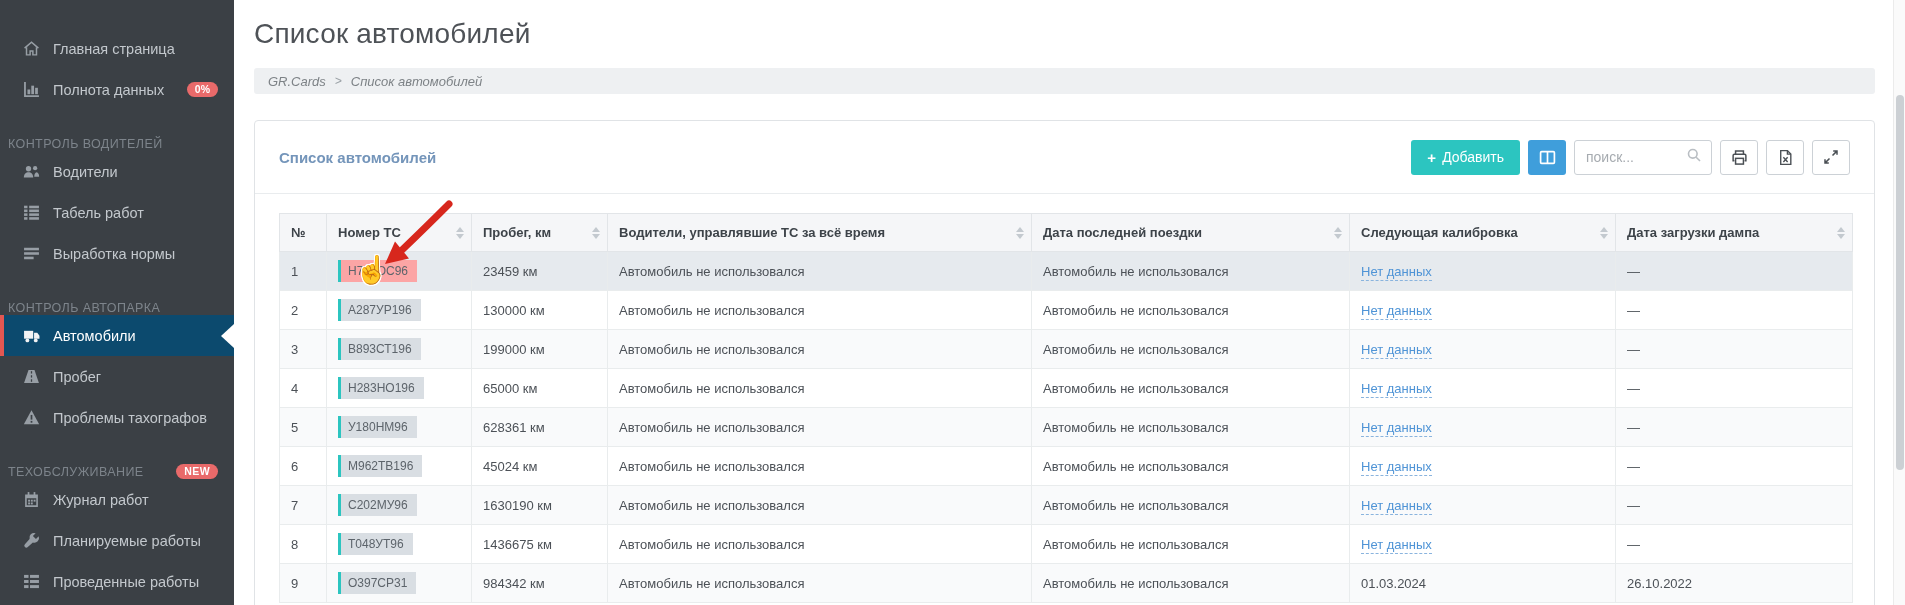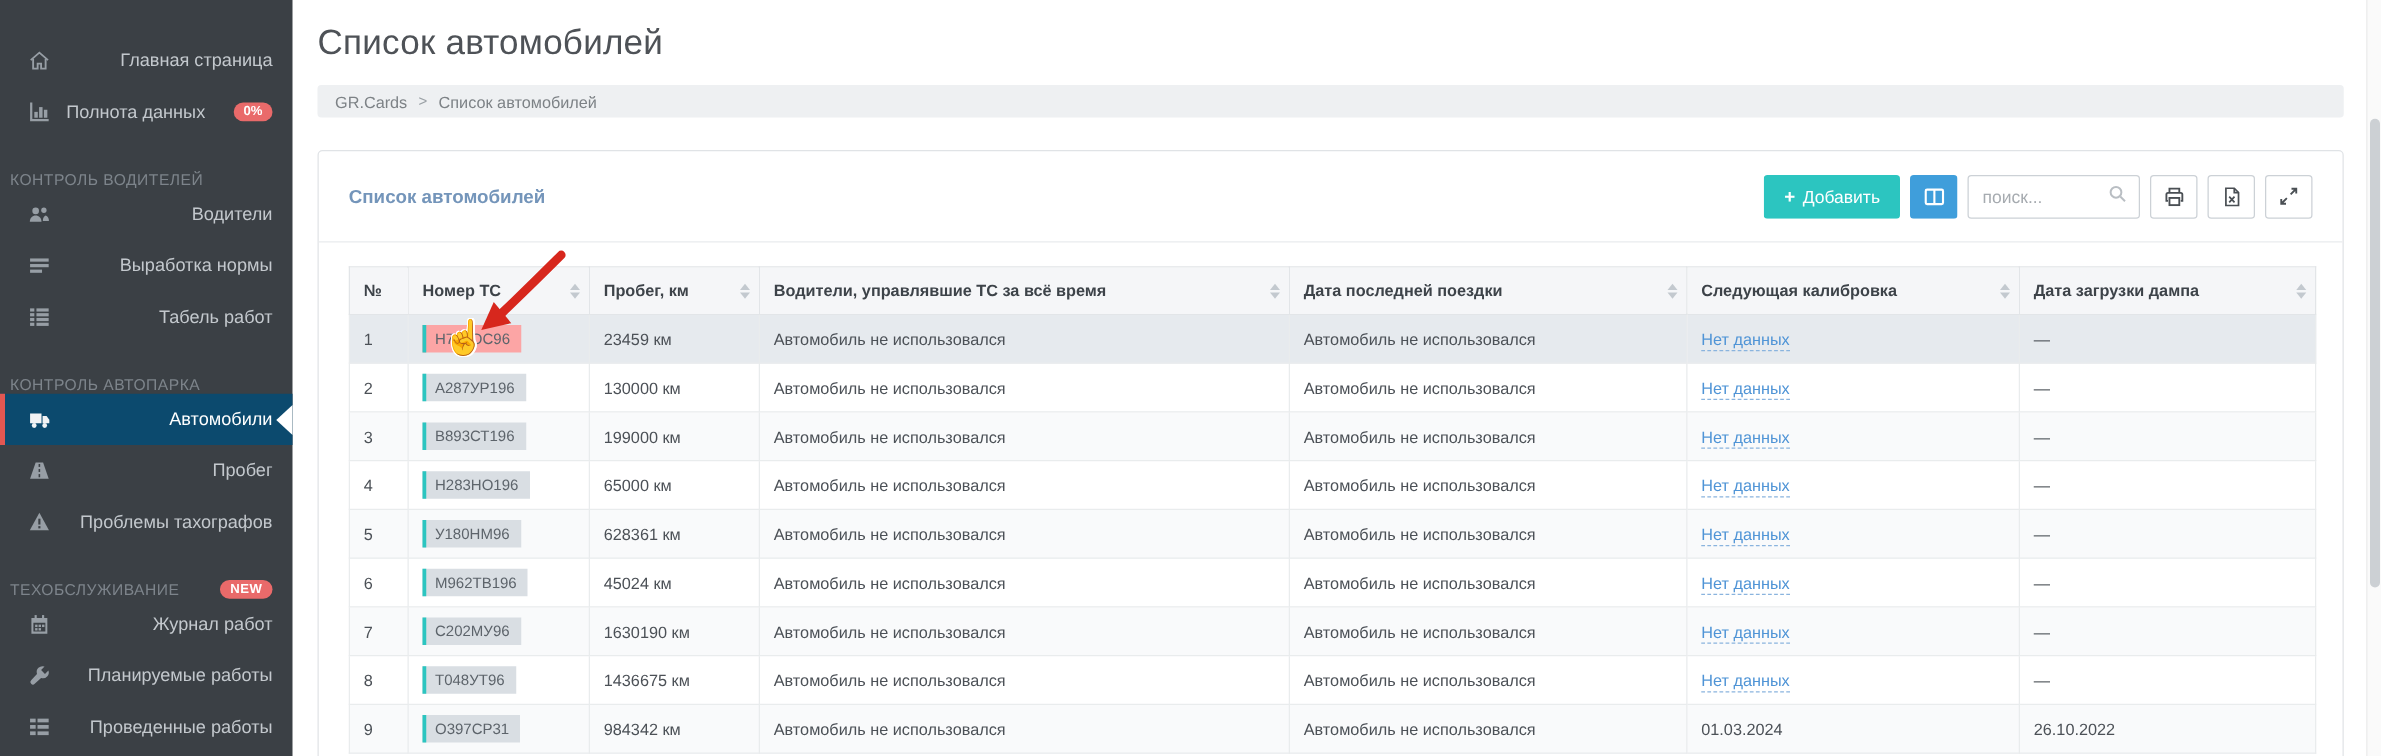--- a/index.html
+++ b/index.html
@@ -3,37 +3,37 @@
 <meta charset="utf-8">
 <style>
   * { margin:0; padding:0; box-sizing:border-box; }
   html,body { width:1905px; height:605px; overflow:hidden; background:#fff;
     font-family:"Liberation Sans", sans-serif; }
   body { display:flex; position:relative; }
 
   
   .sidebar { width:234px; flex-shrink:0; background:#3b4045; padding-top:28px; position:relative; }
   .side-item { height:41px; display:flex; align-items:center; padding:0 16px 0 22px;
-    color:#c3c8cd; font-size:14.5px; cursor:pointer; position:relative;justify-content:space-between; }
+    color:#c3c8cd; font-size:14.5px; cursor:pointer; position:relative; }
   .side-item .ic { width:18px; height:18px; margin-right:13px; color:#979ea5; flex-shrink:0; display:flex; align-items:center; justify-content:center; }
   .side-item .ic svg { width:17px; height:17px; }
   .side-item.active { background:#0c4a6e; color:#fff; border-left:4px solid #e25752; padding-left:18px; }
   .side-item.active .ic { color:#f2f3f4; }
   .side-item.active::after { content:""; position:absolute; right:0; top:50%; transform:translateY(-50%);
     width:0; height:0; border:12px solid transparent; border-right:13px solid #fff; border-left:none; }
   .side-section { height:41px; display:flex; align-items:flex-end; padding:0 16px 0 8px;
     color:#7d848b; font-size:12.5px; letter-spacing:.4px; }
   .pill { margin-left:auto; background:#e96a6a; color:#fff; font-size:10.5px; font-weight:bold;
     padding:2.5px 8px; border-radius:10px; line-height:1; }
 
   
   .main { flex:1; position:relative; padding:14px 30px 0 20px; height:605px; overflow:hidden; }
   .page-title { font-size:28px; font-weight:300; color:#4e5257; margin:4px 0 0 0; letter-spacing:.2px; }
   .breadcrumb { margin-top:18px; background:#eef0f2; border-radius:3px; height:26px;
-    display:flex; align-items:center; gap:9px; padding:0 14px; font-size:13px; color:#7d8286; }
+    display:flex; align-items:center; gap:9px; padding:0 14px; font-size:13px; color:#7d8286;font-style:italic; }
   .crumb-sep { color:#9aa0a5; font-size:12px; }
 
   .panel { margin-top:26px; background:#fff; border:1px solid #e0e3e6; border-radius:4px; height:600px; }
   .panel-header { height:73px; display:flex; align-items:center; padding:0 24px; border-bottom:1px solid #e9ecee; }
   .panel-title { color:#7495ba; font-size:15px; font-weight:bold; }
   .toolbar { margin-left:auto; display:flex; align-items:center; gap:8px; }
   .btn { height:35px; border-radius:3px; border:1px solid transparent; cursor:pointer;
     display:flex; align-items:center; justify-content:center; font-family:inherit; }
   .btn-add { background:#2cc5c0; color:#fff; padding:0 15px; font-size:14px; gap:6px; }
   .btn-add .plus { font-weight:bold; font-size:15px; }
@@ -106,41 +106,41 @@
           <circle cx="11.4" cy="4.9" r="2"></circle>
           <path d="M.8 13.6 c0-3.1 2-4.8 4.4-4.8 s4.4 1.7 4.4 4.8 Z"></path>
           <path d="M10.6 12.9 c0-2 .8-3.6 2.2-4.1 1.5 .4 2.4 2 2.4 4.1 Z"></path>
         </svg>
       </span>
       <span>Водители</span>
     </div>
     <div class="side-item">
       <span class="ic">
         <svg viewBox="0 0 16 16" fill="currentColor">
-          <rect x="1" y="2.6" width="14" height="2.4"></rect>
-          <rect x="1" y="6.8" width="14" height="2.4"></rect>
-          <rect x="1" y="11" width="9" height="2.4"></rect>
-        </svg>
-      </span>
-      <span>Выработка нормы</span>
-    </div>
-    <div class="side-item">
-      <span class="ic">
-        <svg viewBox="0 0 16 16" fill="currentColor">
           <rect x="1" y="1.6" width="3.2" height="2.4"></rect>
           <rect x="5.8" y="1.6" width="9.2" height="2.4"></rect>
           <rect x="1" y="5.2" width="3.2" height="2.4"></rect>
           <rect x="5.8" y="5.2" width="9.2" height="2.4"></rect>
           <rect x="1" y="8.8" width="3.2" height="2.4"></rect>
           <rect x="5.8" y="8.8" width="9.2" height="2.4"></rect>
           <rect x="1" y="12.4" width="3.2" height="2.4"></rect>
           <rect x="5.8" y="12.4" width="9.2" height="2.4"></rect>
         </svg>
       </span>
       <span>Табель работ</span>
+    </div>
+    <div class="side-item">
+      <span class="ic">
+        <svg viewBox="0 0 16 16" fill="currentColor">
+          <rect x="1" y="2.6" width="14" height="2.4"></rect>
+          <rect x="1" y="6.8" width="14" height="2.4"></rect>
+          <rect x="1" y="11" width="9" height="2.4"></rect>
+        </svg>
+      </span>
+      <span>Выработка нормы</span>
     </div>
     <div class="side-section">
       <span>КОНТРОЛЬ АВТОПАРКА</span>
     </div>
     <div class="side-item active">
       <span class="ic">
         <svg viewBox="0 0 16 16" fill="currentColor">
           <path d="M1 3.6 h8.6 v7.4 H1 Z"></path>
           <path d="M10.4 5.4 h3 l2.1 2.9 V11 h-5.1 Z"></path>
           <circle cx="4.1" cy="12.6" r="1.8"></circle>

